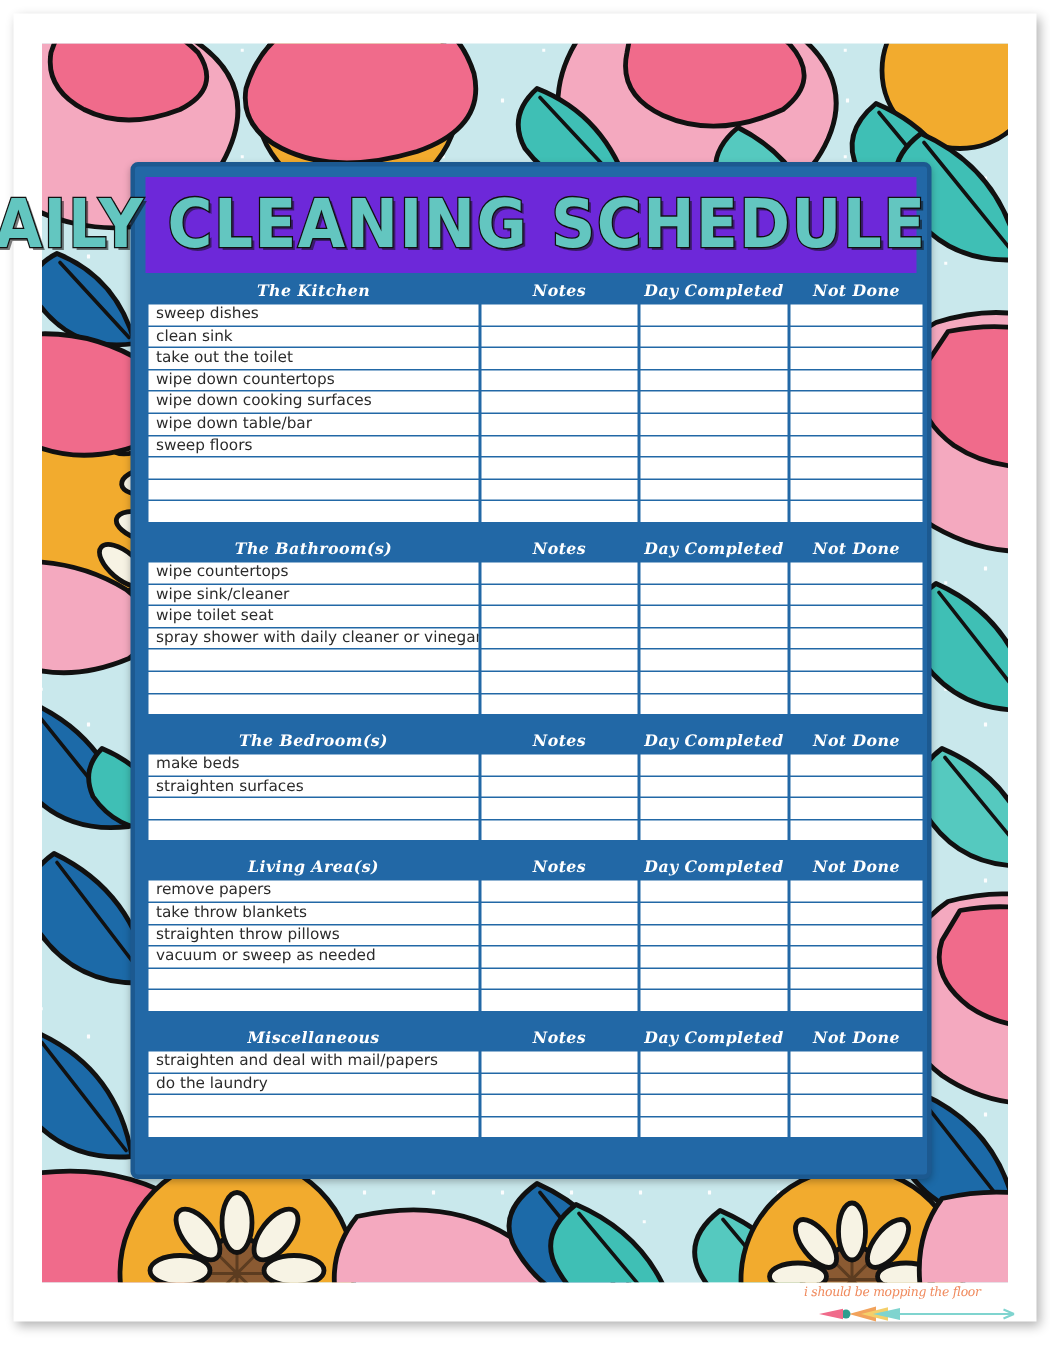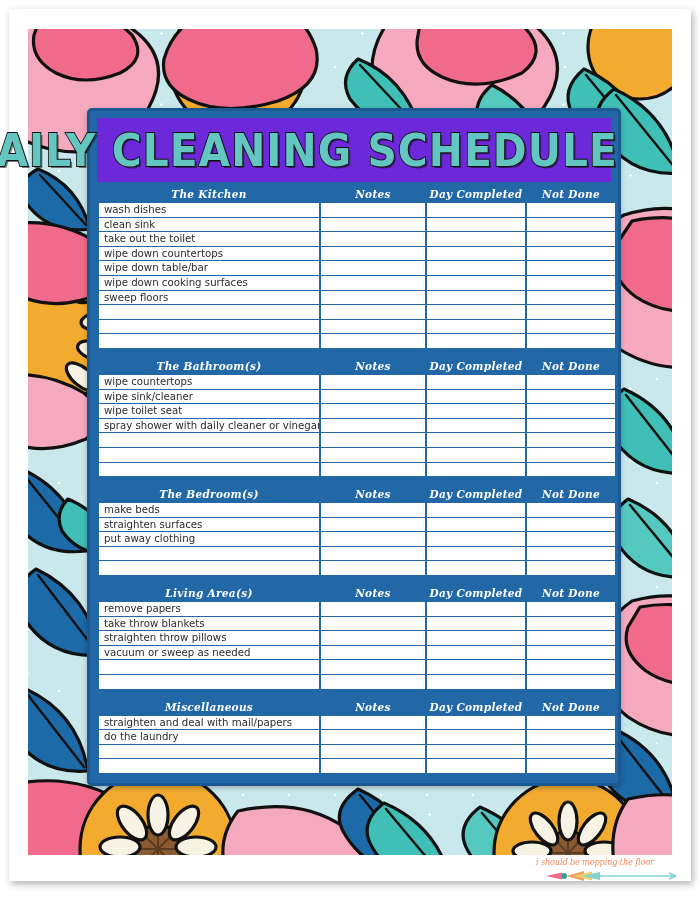--- a/index.html
+++ b/index.html
@@ -292,21 +292,21 @@
             <thead>
               <tr class="header-row">
                 <th>The Kitchen</th>
                 <th>Notes</th>
                 <th>Day Completed</th>
                 <th>Not Done</th>
               </tr>
             </thead>
             <tbody>
               <tr class="data-row">
-                <td>wash dishes</td>
+                <td>sweep dishes</td>
                 <td class="blank-cell"></td>
                 <td class="blank-cell"></td>
                 <td class="blank-cell"></td>
               </tr>
               <tr class="data-row">
                 <td>clean sink</td>
                 <td class="blank-cell"></td>
                 <td class="blank-cell"></td>
                 <td class="blank-cell"></td>
               </tr>
@@ -316,27 +316,27 @@
                 <td class="blank-cell"></td>
                 <td class="blank-cell"></td>
               </tr>
               <tr class="data-row">
                 <td>wipe down countertops</td>
                 <td class="blank-cell"></td>
                 <td class="blank-cell"></td>
                 <td class="blank-cell"></td>
               </tr>
               <tr class="data-row">
+                <td>wipe down cooking surfaces</td>
+                <td class="blank-cell"></td>
+                <td class="blank-cell"></td>
+                <td class="blank-cell"></td>
+              </tr>
+              <tr class="data-row">
                 <td>wipe down table/bar</td>
-                <td class="blank-cell"></td>
-                <td class="blank-cell"></td>
-                <td class="blank-cell"></td>
-              </tr>
-              <tr class="data-row">
-                <td>wipe down cooking surfaces</td>
                 <td class="blank-cell"></td>
                 <td class="blank-cell"></td>
                 <td class="blank-cell"></td>
               </tr>
               <tr class="data-row">
                 <td>sweep floors</td>
                 <td class="blank-cell"></td>
                 <td class="blank-cell"></td>
                 <td class="blank-cell"></td>
               </tr>
@@ -446,26 +446,20 @@
                 <td class="blank-cell"></td>
                 <td class="blank-cell"></td>
               </tr>
               <tr class="data-row">
                 <td>straighten surfaces</td>
                 <td class="blank-cell"></td>
                 <td class="blank-cell"></td>
                 <td class="blank-cell"></td>
               </tr>
               <tr class="data-row">
-                <td>put away clothing</td>
-                <td class="blank-cell"></td>
-                <td class="blank-cell"></td>
-                <td class="blank-cell"></td>
-              </tr>
-              <tr class="data-row">
                 <td class="blank-cell"></td>
                 <td class="blank-cell"></td>
                 <td class="blank-cell"></td>
                 <td class="blank-cell"></td>
               </tr>
               <tr class="data-row">
                 <td class="blank-cell"></td>
                 <td class="blank-cell"></td>
                 <td class="blank-cell"></td>
                 <td class="blank-cell"></td>

